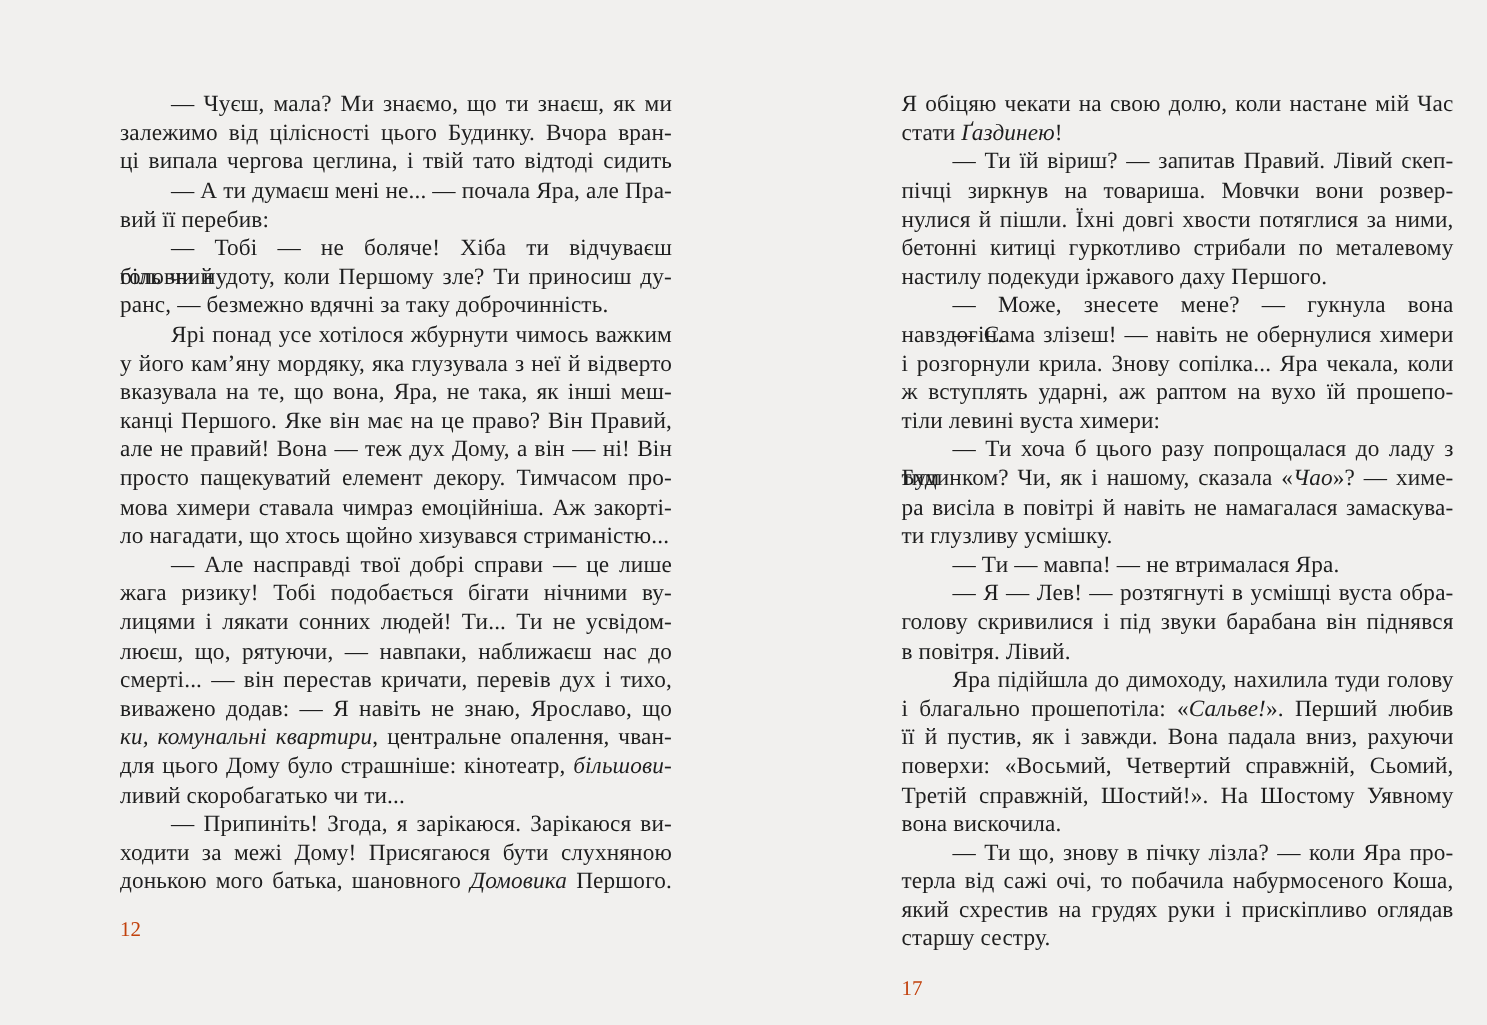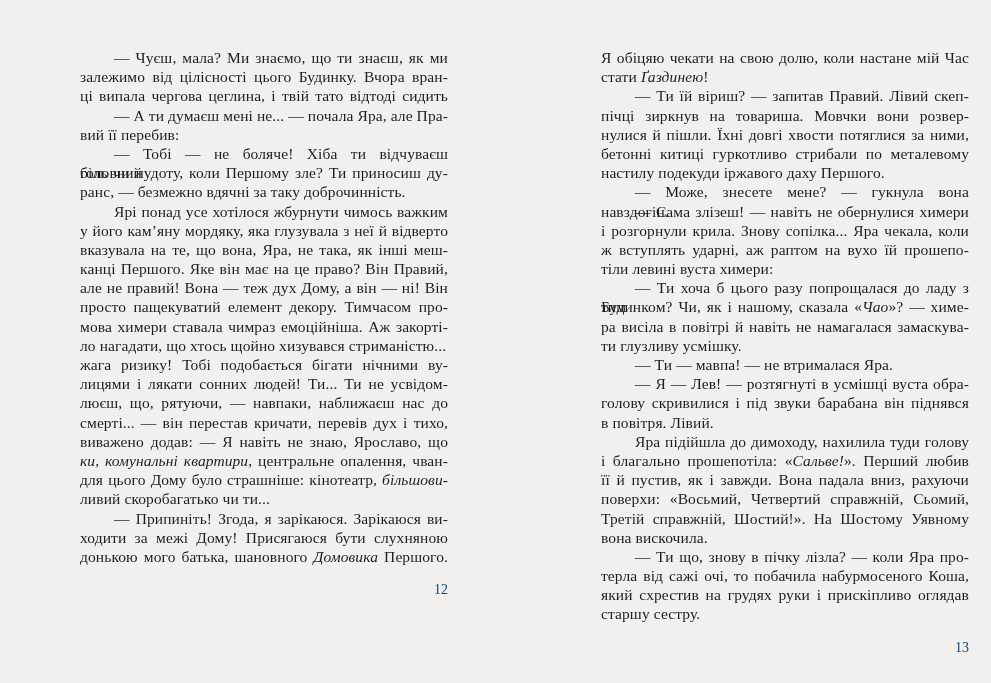--- a/index.html
+++ b/index.html
@@ -14,21 +14,21 @@
     position: relative;
     font-family: "Liberation Serif", "DejaVu Serif", serif;
     color: #1e1e1e;
   }
   .book-spread {
     position: absolute;
     inset: 0;
   }
   .page {
     position: absolute;
-    top: 48px;
+    top: 60px;
     width: 368px;
   }
   .page-left  { left: 80px; }
   .page-right { left: 553px; margin-left: 48px; }
   .page-text {
     font-size: 15.5px;
     line-height: 19.2px;
     letter-spacing: 0.1px;
   }
   .line {
@@ -36,23 +36,23 @@
     text-align-last: justify;
     white-space: normal;
     height: 19.2px;
     overflow: visible;
   }
   .line.end { text-align-last: left; }
   .line.ind { text-indent: 34px; }
   .line i { font-style: italic; }
   .page-number {
     margin-top: 16px;
-    text-align: right;
+    text-align: left;
     font-size: 14px;
-    color: #0c4a6e;
+    color: #c2410c;
   }
 </style>
 </head>
 <body>
 
 <div class="book-spread">
 
   <div class="page page-left">
     <div class="page-text">
         <div class="line ind"><span>— Чуєш, мала? Ми знаємо, що ти знаєш, як ми</span></div>
@@ -64,20 +64,21 @@
         <div class="line"><span>біль чи нудоту, коли Першому зле? Ти приносиш ду-</span></div>
         <div class="line end"><span>ранс, — безмежно вдячні за таку доброчинність.</span></div>
         <div class="line ind"><span>Ярі понад усе хотілося жбурнути чимось важким</span></div>
         <div class="line"><span>у його кам’яну мордяку, яка глузувала з неї й відверто</span></div>
         <div class="line"><span>вказувала на те, що вона, Яра, не така, як інші меш-</span></div>
         <div class="line"><span>канці Першого. Яке він має на це право? Він Правий,</span></div>
         <div class="line"><span>але не правий! Вона — теж дух Дому, а він — ні! Він</span></div>
         <div class="line"><span>просто пащекуватий елемент декору. Тимчасом про-</span></div>
         <div class="line"><span>мова химери ставала чимраз емоційніша. Аж закорті-</span></div>
         <div class="line end"><span>ло нагадати, що хтось щойно хизувався стриманістю...</span></div>
+        <div class="line ind"><span>— Але насправді твої добрі справи — це лише</span></div>
         <div class="line"><span>жага ризику! Тобі подобається бігати нічними ву-</span></div>
         <div class="line"><span>лицями і лякати сонних людей! Ти... Ти не усвідом-</span></div>
         <div class="line"><span>люєш, що, рятуючи, — навпаки, наближаєш нас до</span></div>
         <div class="line"><span>смерті... — він перестав кричати, перевів дух і тихо,</span></div>
         <div class="line"><span>виважено додав: — Я навіть не знаю, Ярославо, що</span></div>
         <div class="line"><i>ки, комунальні квартири</i><span>, центральне опалення, чван-</span></div>
         <div class="line"><span>для цього Дому було страшніше: кінотеатр, </span><i>більшови-</i></div>
         <div class="line end"><span>ливий скоробагатько чи ти...</span></div>
         <div class="line ind"><span>— Припиніть! Згода, я зарікаюся. Зарікаюся ви-</span></div>
         <div class="line"><span>ходити за межі Дому! Присягаюся бути слухняною</span></div>
@@ -112,16 +113,16 @@
         <div class="line"><span>і благально прошепотіла: «</span><i>Сальве!</i><span>». Перший любив</span></div>
         <div class="line"><span>її й пустив, як і завжди. Вона падала вниз, рахуючи</span></div>
         <div class="line"><span>поверхи: «Восьмий, Четвертий справжній, Сьомий,</span></div>
         <div class="line"><span>Третій справжній, Шостий!». На Шостому Уявному</span></div>
         <div class="line end"><span>вона вискочила.</span></div>
         <div class="line ind"><span>— Ти що, знову в пічку лізла? — коли Яра про-</span></div>
         <div class="line"><span>терла від сажі очі, то побачила набурмосеного Коша,</span></div>
         <div class="line"><span>який схрестив на грудях руки і прискіпливо оглядав</span></div>
         <div class="line end"><span>старшу сестру.</span></div>
       </div>
-    <div class="page-number">13</div>
+    <div class="page-number">17</div>
   </div>
 
 </div>
 
 </body></html>

